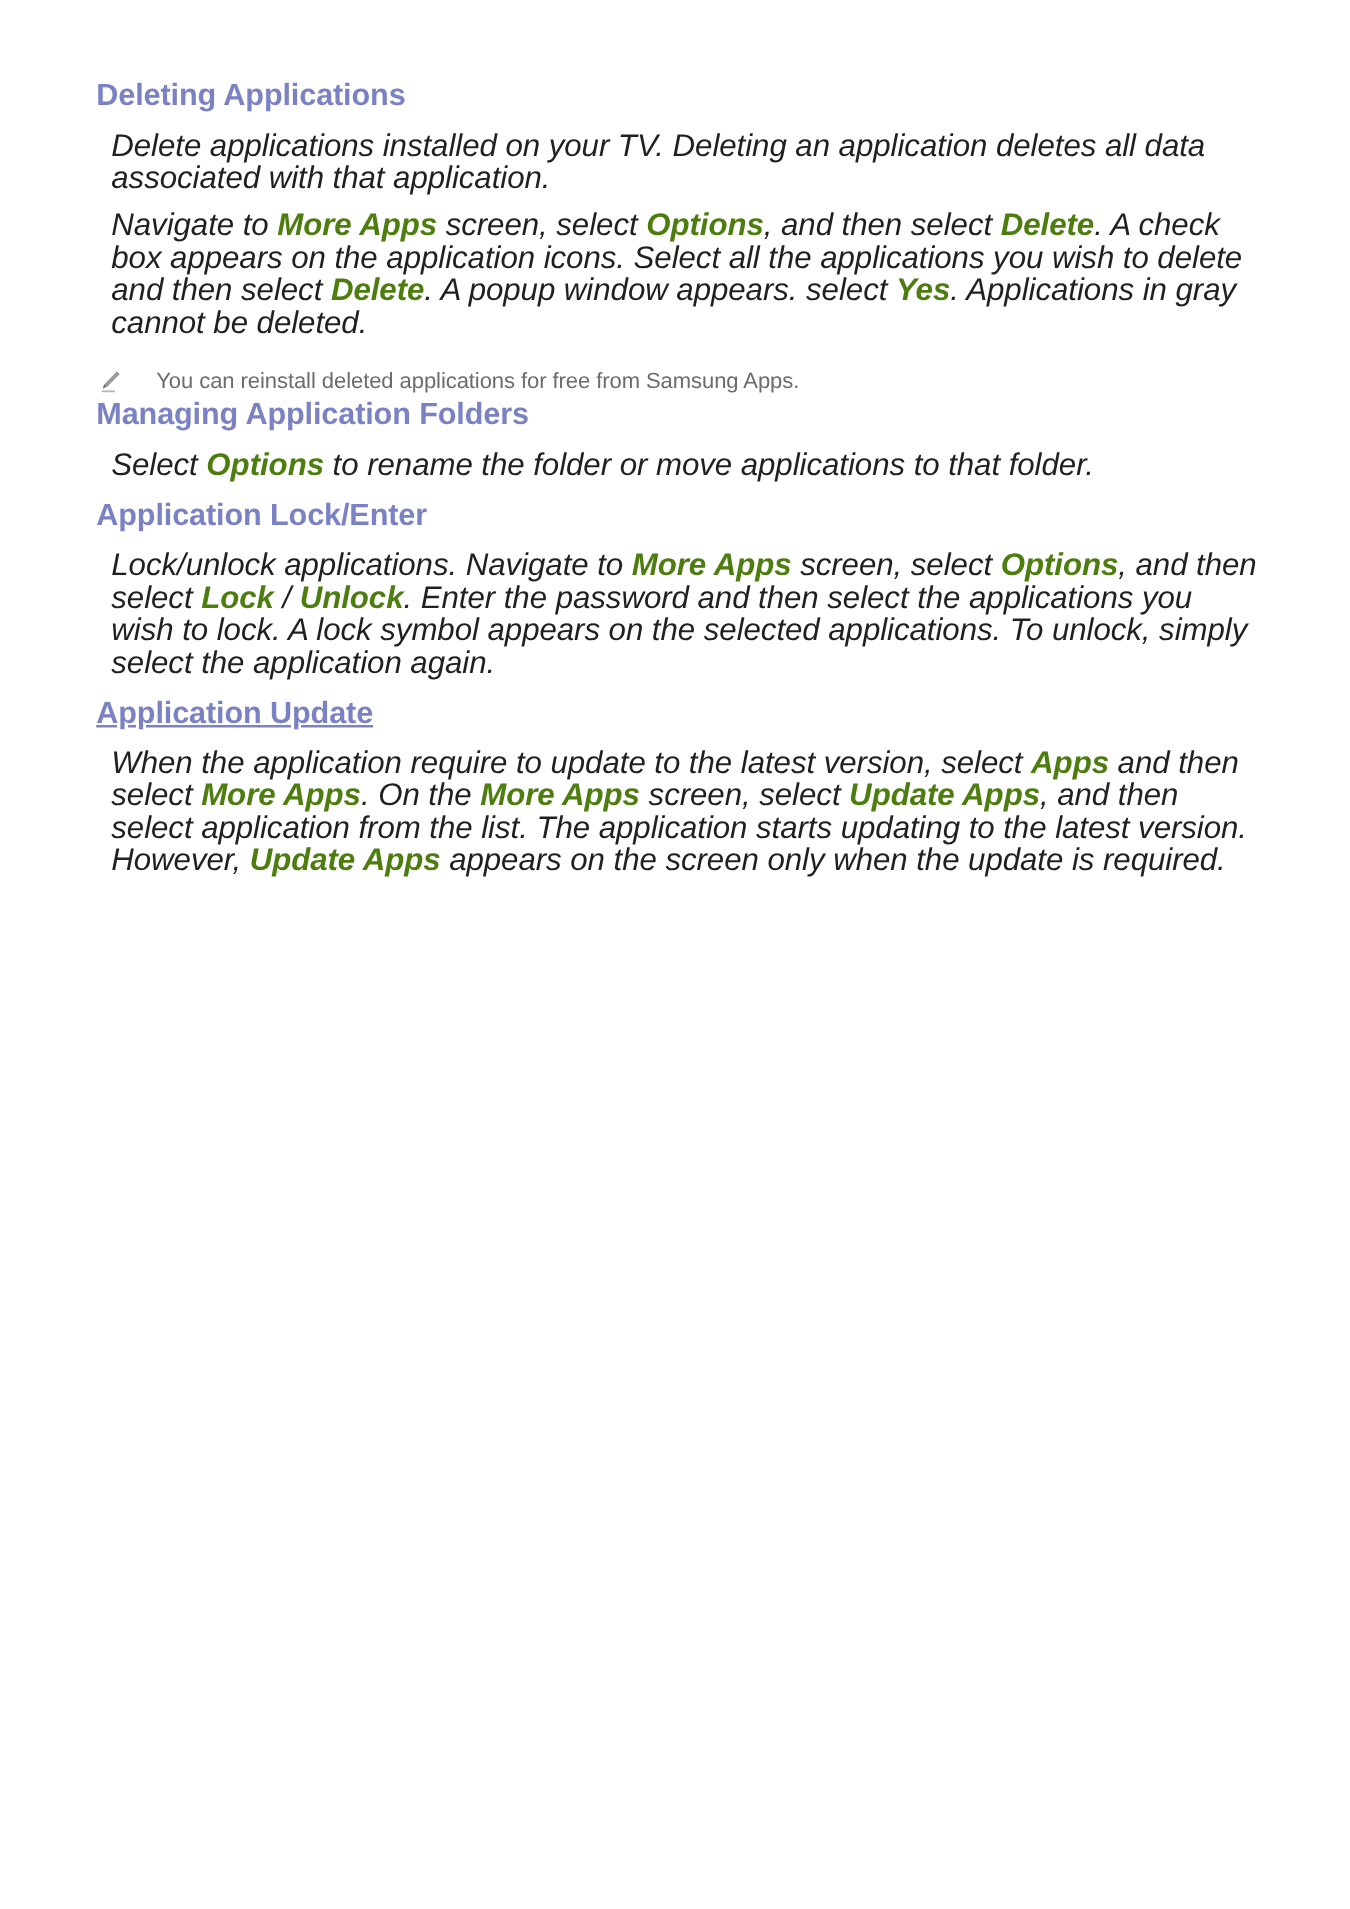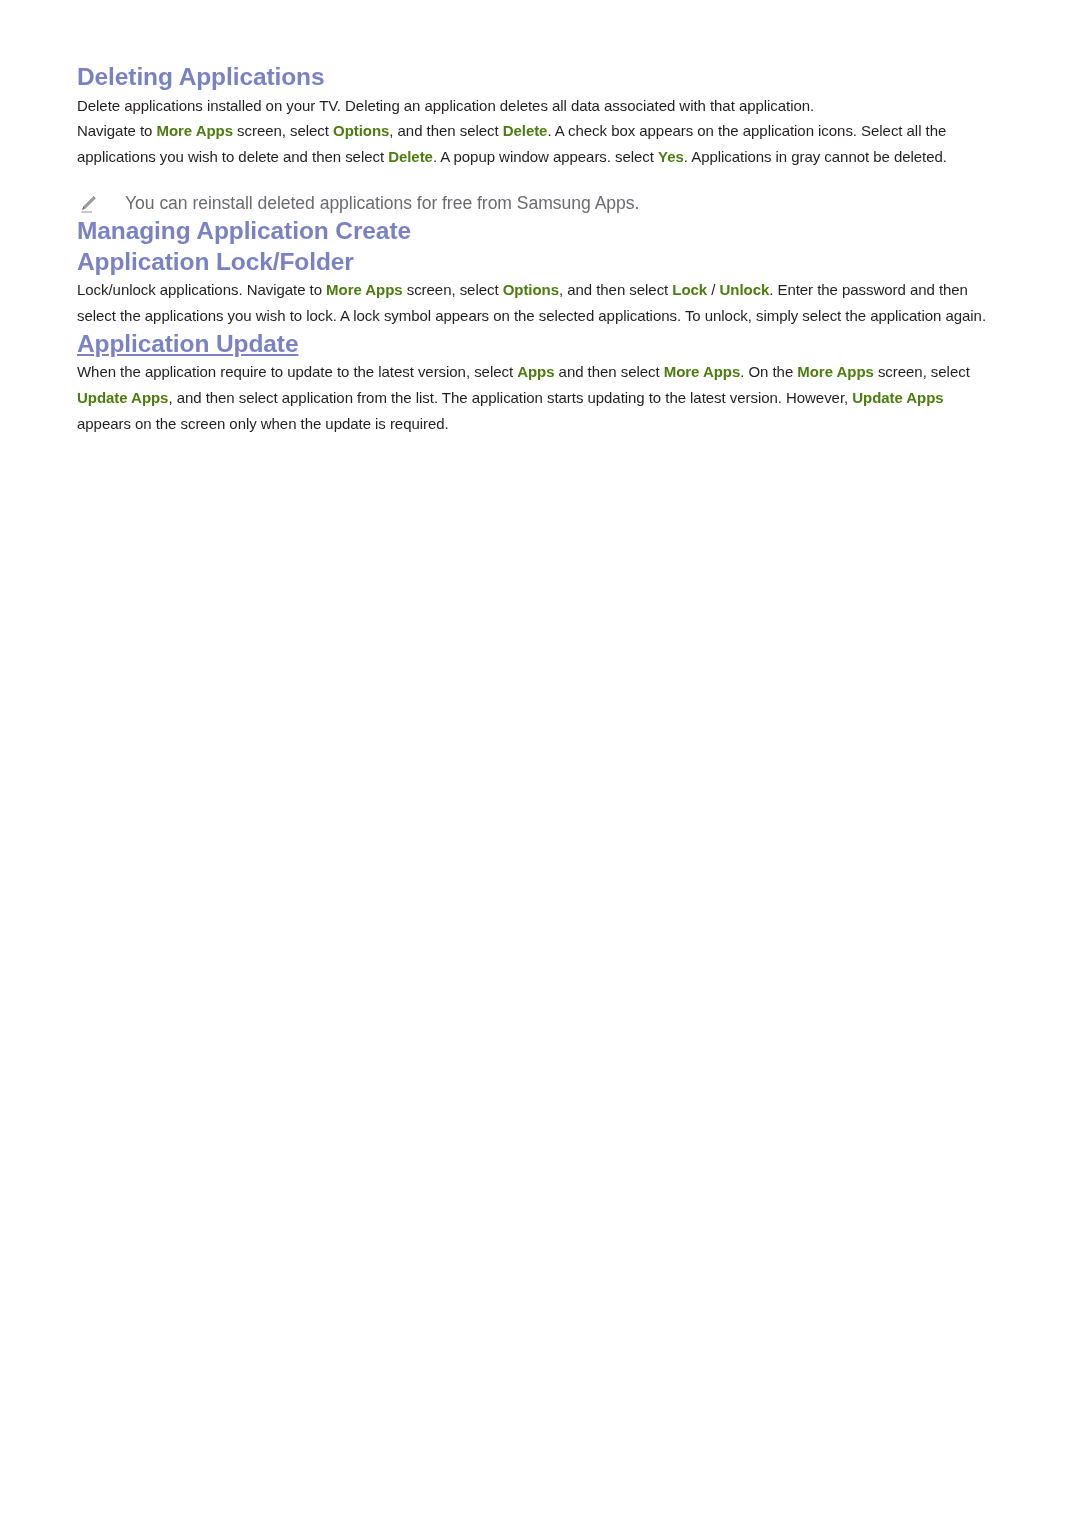--- a/index.html
+++ b/index.html
@@ -31,26 +31,27 @@
     color: #7b82c4;
     line-height: 1.25;
   }
 
   .sec-1-heading { margin-top: 0; }
   .sec-2-heading { margin-top: 68px; }
   .sec-3-heading { margin-top: 64px; }
   .sec-4-heading { margin-top: 64px; text-decoration: underline; }
 
   p.body-text {
-    margin: 0;
-    font-size: 15px;
+    margin: 12px;
+    font-size: 25px;
     line-height: 25.8px;
     color: #221f20;
     letter-spacing: -0.05px;
     max-width: 918px;
+    font-style: italic;
   }
 
   .p-after-heading { margin-top: 30px; }
   .p-gap           { margin-top: 21px; }
 
   .hl {
     color: #4d7c0f;
     font-weight: bold;
   }
 
@@ -93,25 +94,26 @@
           <path d="M15.6 2.9 L17.9 5.2 L8.6 14.5 L5.3 15.9 L6.3 12.5 Z"></path>
           <path d="M16.4 2.1 L18.7 4.4 L17.9 5.2 L15.6 2.9 Z" fill="#7d7d82"></path>
           <path d="M5.3 15.9 L6.3 12.5 L7.6 13.8 Z" fill="#5f5f64"></path>
         </g>
         <rect x="4.4" y="17.3" width="10.6" height="1.5" fill="#b6b6bb"></rect>
       </svg>
     </span>
     <p class="note-text">You can reinstall deleted applications for free from Samsung Apps.</p>
   </div>
 
-  <h2 class="section-heading sec-2-heading">Managing Application Create</h2>
+  <h2 class="section-heading sec-2-heading">Managing Application Folders</h2>
 
 
+  <p class="body-text p-gap">Select <span class="hl">Options</span> to rename the folder or move applications to that folder.</p>
 
-  <h2 class="section-heading sec-3-heading">Application Lock/Folder</h2>
+  <h2 class="section-heading sec-3-heading">Application Lock/Enter</h2>
 
   <p class="body-text p-after-heading">Lock/unlock applications. Navigate to <span class="hl">More Apps</span> screen, select <span class="hl">Options</span>, and then select <span class="hl">Lock</span> / <span class="hl">Unlock</span>. Enter the password and then select the applications you wish to lock. A lock symbol appears on the selected applications. To unlock, simply select the application again.</p>
 
   <h2 class="section-heading sec-4-heading">Application Update</h2>
 
   <p class="body-text p-after-heading">When the application require to update to the latest version, select <span class="hl">Apps</span> and then select <span class="hl">More Apps</span>. On the <span class="hl">More Apps</span> screen, select <span class="hl">Update Apps</span>, and then select application from the list. The application starts updating to the latest version. However, <span class="hl">Update Apps</span> appears on the screen only when the update is required.</p>
 
 </div>
 
 </body></html>

